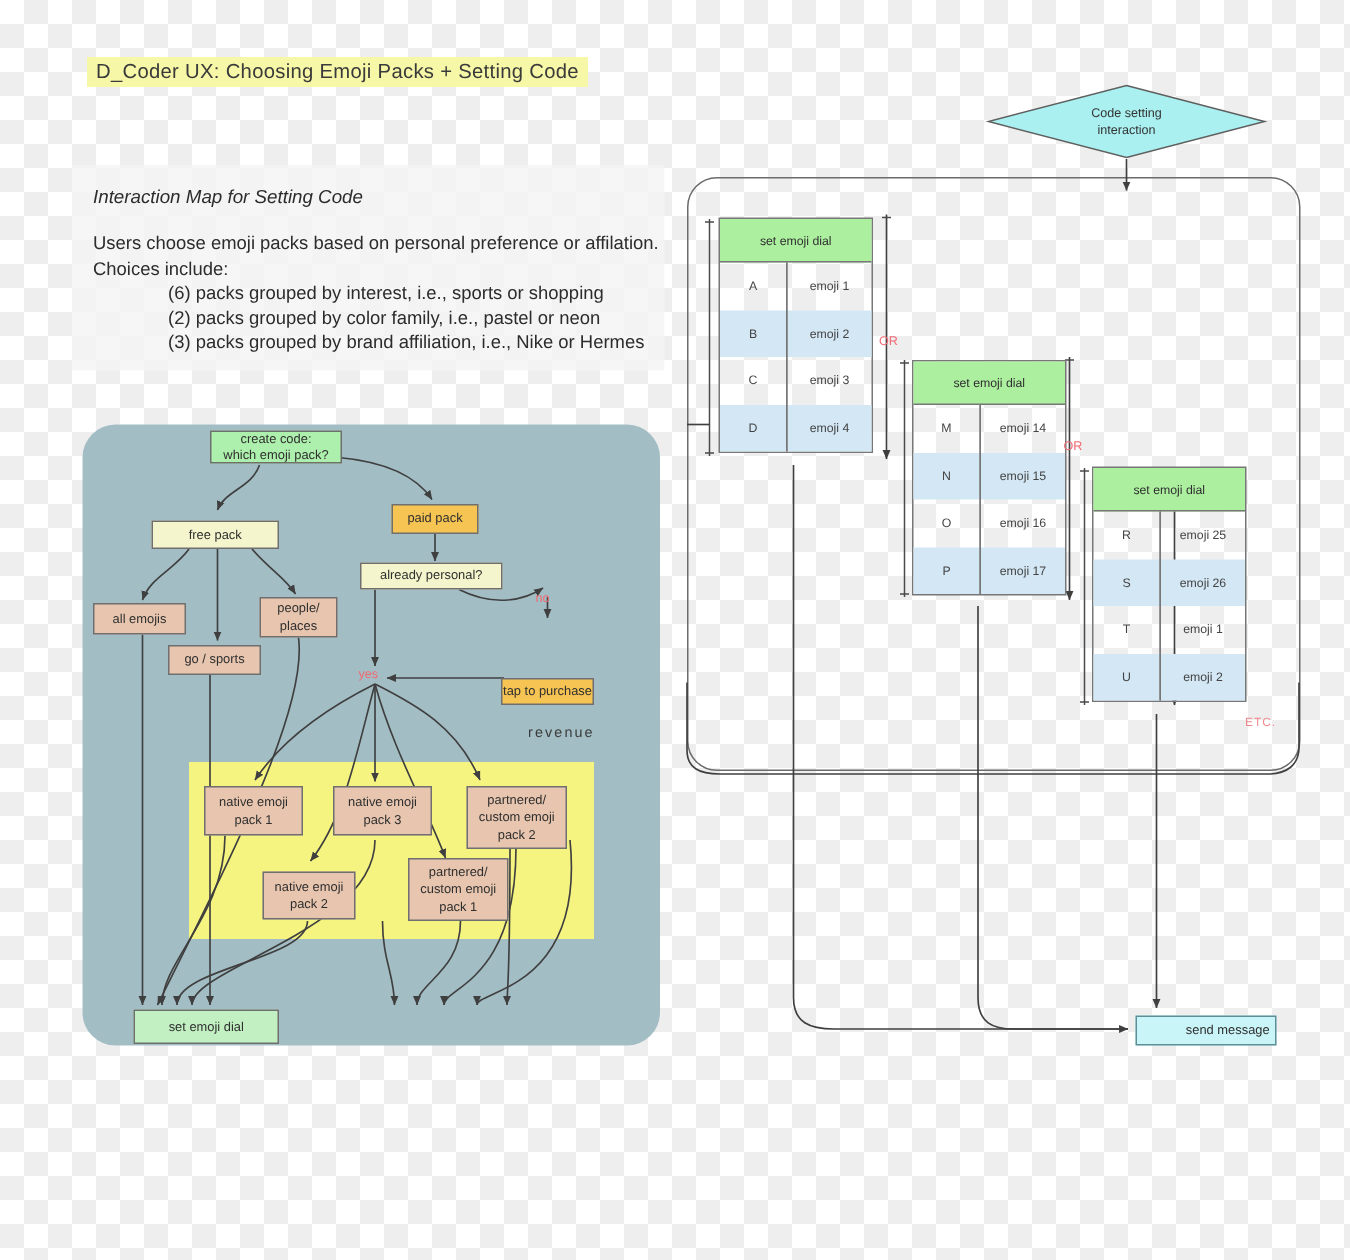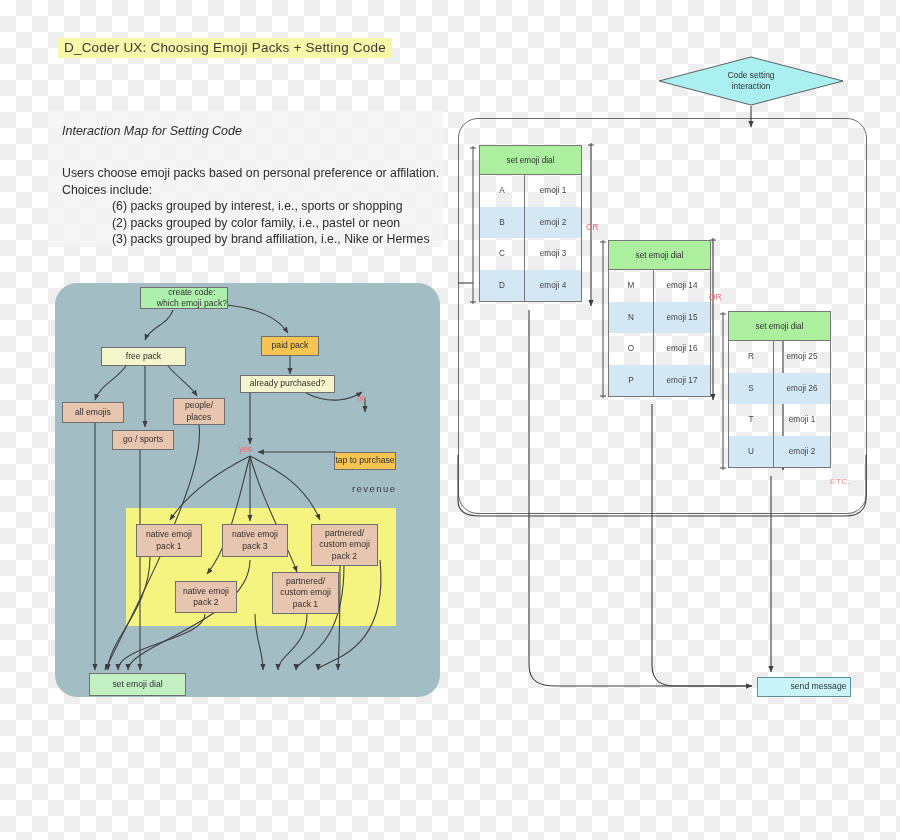--- a/index.html
+++ b/index.html
@@ -23,21 +23,21 @@
     color:#3a3a3a;font-size:13.5px;letter-spacing:.2px;
     padding:2px 6px 3px 6px;white-space:nowrap;
   }
 
   
   #info{
     left:48px;top:110px;width:395px;height:137px;
     background:rgba(244,244,244,0.80);
     padding:14px 16px 0 14px;
   }
-  #info .hdr{font-style:italic;font-size:12.5px;color:#2c2c2c;margin-bottom:27px;}
+  #info .hdr{font-style:italic;font-size:12.5px;color:#2c2c2c;margin-bottom:16px;}
   #info .ln{font-size:12.3px;color:#2c2c2c;line-height:16.5px;white-space:nowrap;}
   #info .ind{padding-left:50px;}
 
   
   #flowpanel{
     left:55px;top:283px;width:385px;height:414px;
     background:#a3bdc5;border-radius:22px;
   }
   #yellowzone{
     left:126px;top:508px;width:270px;height:118px;
@@ -152,42 +152,42 @@
     <path class="ln" d="M307,614 C307,648 278,655 278,670" marker-end="url(#ah)"></path>
     <path class="ln" d="M344,565 C344,655 296,658 296,670" marker-end="url(#ah)"></path>
     <path class="ln" d="M380,560 C390,660 318,660 318,670" marker-end="url(#ah)"></path>
     <path class="ln" d="M340,560 C340,655 338,660 338,670" marker-end="url(#ah)"></path>
 
     <path class="ln" d="M95,423 L95,670" marker-end="url(#ah)"></path>
     <path class="ln" d="M140,450 L140,670" marker-end="url(#ah)"></path>
     <path class="ln" d="M199,425 C205,470 160,560 105,670" marker-end="url(#ah)"></path>
   </svg>
 
-  <div class="abs node green" style="left:140px;top:287px;width:88px;height:22px;justify-content:flex-end;">
+  <div class="abs node green" style="left:140px;top:287px;width:88px;height:22px;">
     <span style="white-space:pre-line;">create code:
 which emoji pack?</span>
   </div>
   <div class="abs node cream" style="left:101px;top:347px;width:85px;height:19px;">
     <span>free pack</span>
   </div>
   <div class="abs node orange" style="left:261px;top:336px;width:58px;height:20px;">
     <span>paid pack</span>
   </div>
   <div class="abs node tan" style="left:62px;top:402px;width:62px;height:21px;">
     <span>all emojis</span>
   </div>
   <div class="abs node tan" style="left:112px;top:430px;width:62px;height:20px;">
     <span>go / sports</span>
   </div>
   <div class="abs node tan" style="left:173px;top:398px;width:52px;height:27px;">
     <span style="white-space:pre-line;">people/
 places</span>
   </div>
   <div class="abs node cream" style="left:240px;top:375px;width:95px;height:18px;">
-    <span>already purchased?</span>
+    <span>already personal?</span>
   </div>
   <div class="abs node orange" style="left:334px;top:452px;width:62px;height:18px;">
     <span>tap to purchase</span>
   </div>
 
   <div class="lbl" style="left:357px;top:393px;">no</div>
   <div class="lbl" style="left:239px;top:444px;">yes</div>
 
   <div class="abs node tan" style="left:136px;top:524px;width:66px;height:33px;">
     <span style="white-space:pre-line;">native emoji

